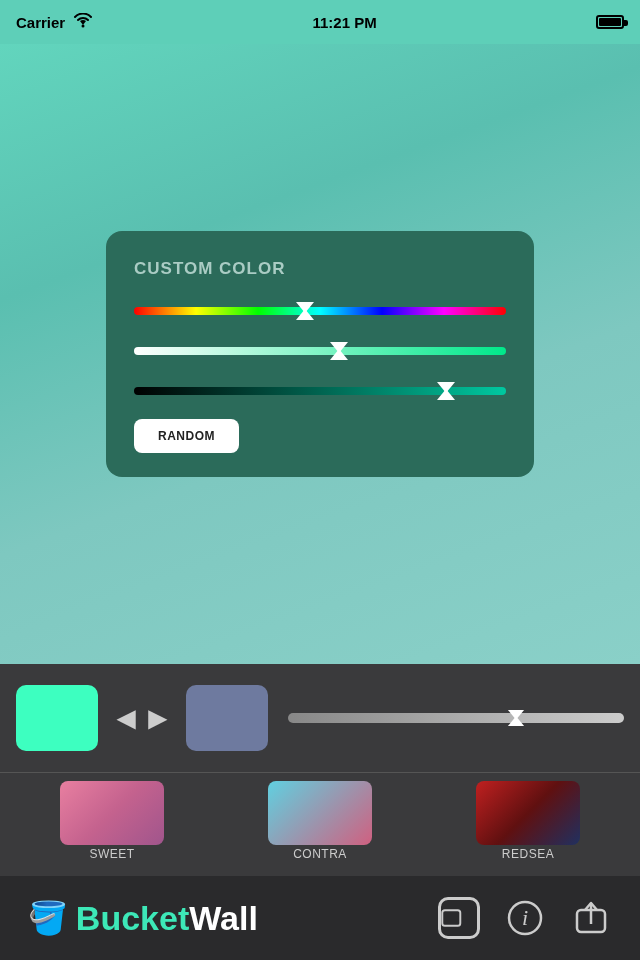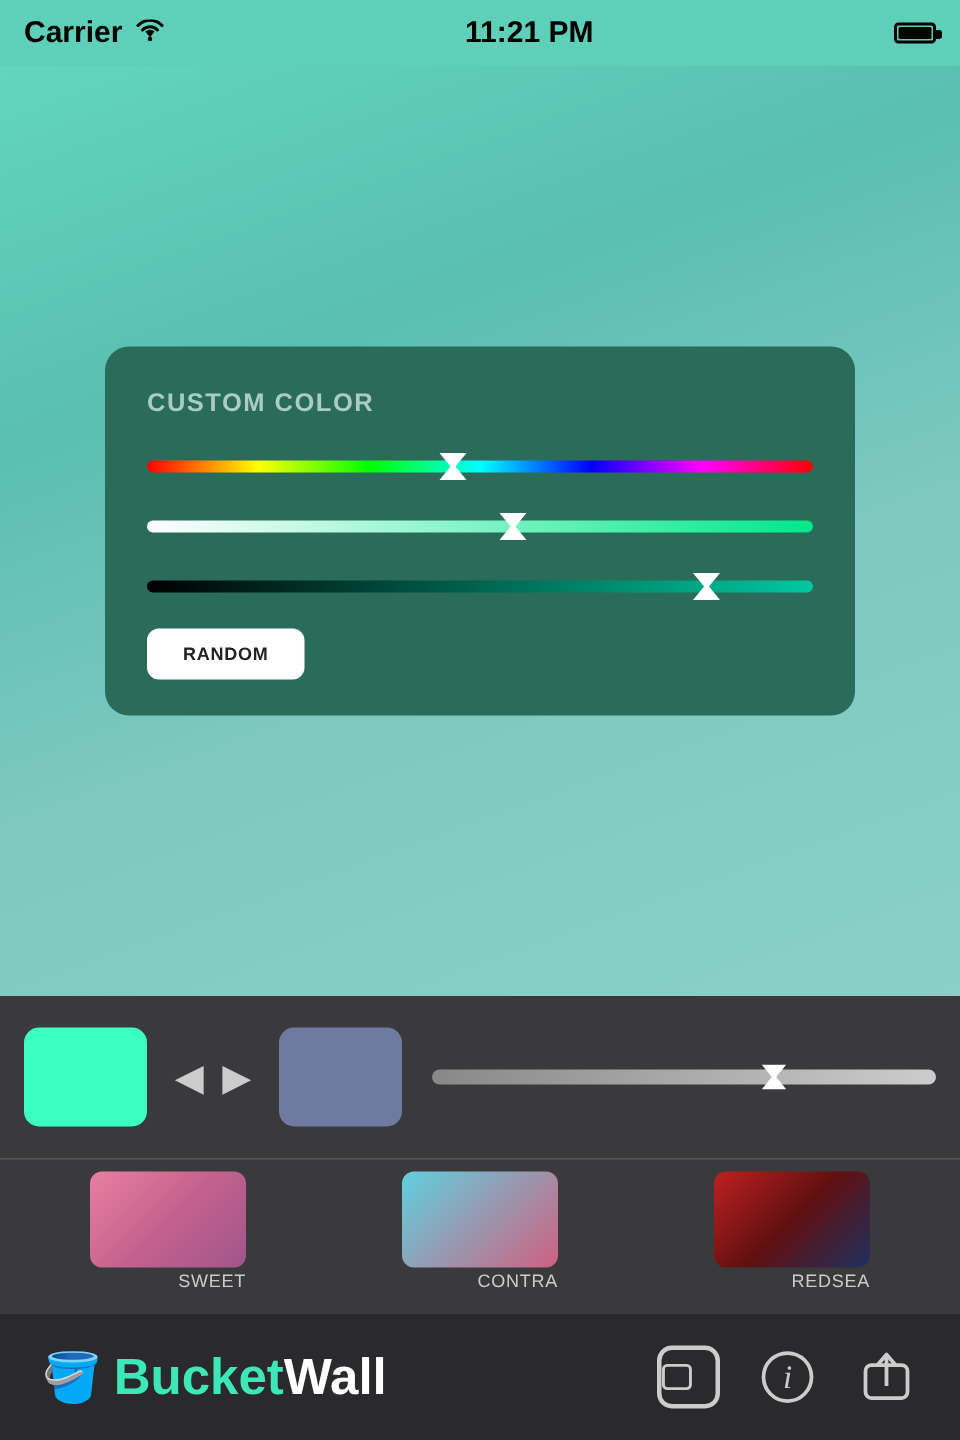--- a/index.html
+++ b/index.html
@@ -12,21 +12,21 @@
 
     
     #status-bar {
       width: 640px;
       height: 44px;
       background: #5ecfb8;
       display: flex;
       align-items: center;
       justify-content: space-between;
       padding: 0 16px;
-      font-size: 20px;
+      font-size: 15px;
       font-weight: 600;
       color: #000;
     }
     .status-left { display: flex; align-items: center; gap: 8px; }
     .wifi-icon { font-size: 14px; }
     .battery-icon {
       width: 28px; height: 14px;
       border: 2px solid #000;
       border-radius: 3px;
       position: relative;
@@ -53,21 +53,21 @@
       width: 640px;
       height: 620px;
       background: linear-gradient(160deg, #62d5bd 0%, #5abfb0 30%, #7ec8c0 60%, #8ad0c8 100%);
       display: flex;
       align-items: center;
       justify-content: center;
     }
 
     
     #color-panel {
-      width: 500px;
+      width: 428px;
       background: #2b6b5a;
       border-radius: 16px;
       padding: 28px 28px 24px 28px;
     }
     #panel-title {
       color: #aaccc4;
       font-size: 17px;
       font-weight: 600;
       letter-spacing: 1px;
       margin-bottom: 28px;
@@ -213,21 +213,21 @@
       background: #3a3a3c;
       border-top: 1px solid #555;
       display: flex;
       align-items: center;
       justify-content: space-around;
       padding: 0 8px 8px 8px;
     }
     .preset-item {
       display: flex;
       flex-direction: column;
-      align-items: flex-end;
+      align-items: center;
       gap: 2px;
       cursor: pointer;
     }
     .preset-swatch {
       width: 104px;
       height: 64px;
       border-radius: 8px;
     }
     .preset-label {
       color: #ccc;

